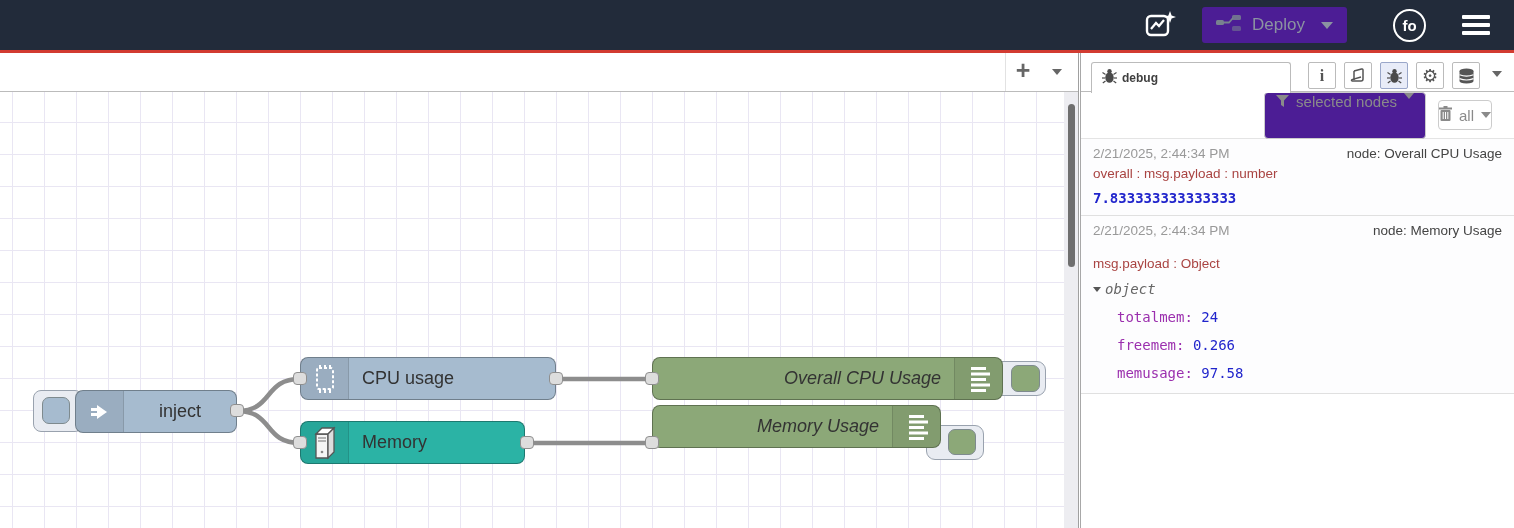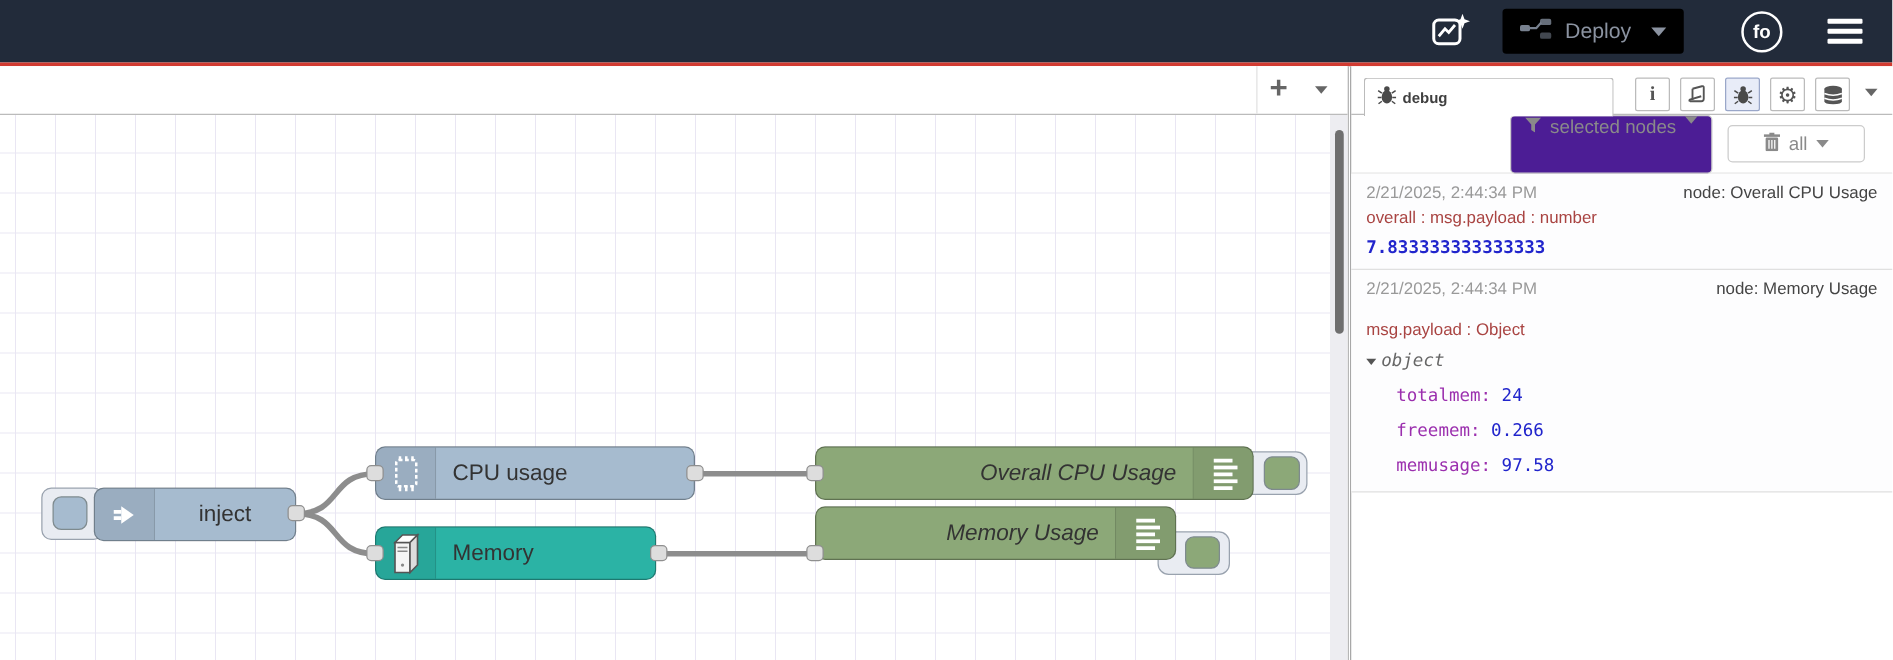--- a/index.html
+++ b/index.html
@@ -4,21 +4,21 @@
 <style>
   * { margin:0; padding:0; box-sizing:border-box; }
   body { font-family:"Liberation Sans", sans-serif; }
   .screen { position:relative; width:1514px; height:528px; overflow:hidden; background:#fff; }
 
   
   .header { position:absolute; left:0; top:0; width:1514px; height:50px; background:#222b3a;
             display:flex; align-items:center; justify-content:flex-end; }
   .redline { position:absolute; left:0; top:50px; width:1514px; height:3px; background:#d23b31; }
   .hdr-icon { margin-right:26px; display:flex; align-items:center; }
-  .deploy-btn { height:36px; background:#000000; border-radius:3px; display:flex; align-items:center;
+  .deploy-btn { height:36px; background:#4c1d95; border-radius:3px; display:flex; align-items:center;
                 padding:0 14px; margin-right:46px; }
   .deploy-label { color:#8b93a1; font-size:17px; margin:0 16px 0 10px; }
   .caret { width:0; height:0; border-left:6px solid transparent; border-right:6px solid transparent;
            border-top:7px solid #8b93a1; display:inline-block; }
   .avatar { width:33px; height:33px; border:2px solid #fff; border-radius:50%; color:#fff;
             display:flex; align-items:center; justify-content:center; font-size:15px; font-weight:600;
             margin-right:36px; }
   .burger { display:flex; flex-direction:column; gap:4px; margin-right:24px; }
   .burger div { width:28px; height:4px; background:#fff; border-radius:1px; }
 
@@ -254,21 +254,21 @@
     <div style="height:47px; display:flex; align-items:center; justify-content:flex-end; gap:12px; padding-right:22px; border-bottom:1px solid #e4e4e4;">
       <span style="height:47px; border:1px solid #ccc; border-radius:4px; background:#4c1d95; display:inline-flex; gap:7px; padding:0 11px; font-size:15px; color:#8a8a8a;">
         <span>
           <svg width="13" height="12" viewBox="0 0 13 12">
               <path d="M0 0 H13 L8 5.5 V12 L5 10 V5.5 Z" fill="#8a8a8a"></path>
             </svg>
         </span>
         <span>selected nodes</span>
         <span class="caret-sm" style="border-top-color:#8a8a8a;"></span>
       </span>
-      <span style="height:30px; border:1px solid #ccc; border-radius:4px; background:#fff; display:inline-flex; align-items:center; gap:7px; padding:0 28px; font-size:15px; color:#8a8a8a;">
+      <span style="height:30px; border:1px solid #ccc; border-radius:4px; background:#fff; display:inline-flex; align-items:center; gap:7px; padding:0 0; font-size:15px; color:#8a8a8a;">
         <span>
           <svg width="13" height="15" viewBox="0 0 13 15">
             <rect x="1.5" y="4" width="10" height="11" rx="1" fill="#8a8a8a"></rect>
             <rect x="0" y="1.5" width="13" height="2" fill="#8a8a8a"></rect>
             <rect x="4.5" y="0" width="4" height="2" fill="#8a8a8a"></rect>
             <line x1="4.2" y1="6" x2="4.2" y2="13" stroke="#fff" stroke-width="1"></line>
             <line x1="6.5" y1="6" x2="6.5" y2="13" stroke="#fff" stroke-width="1"></line>
             <line x1="8.8" y1="6" x2="8.8" y2="13" stroke="#fff" stroke-width="1"></line>
           </svg>
         </span>

